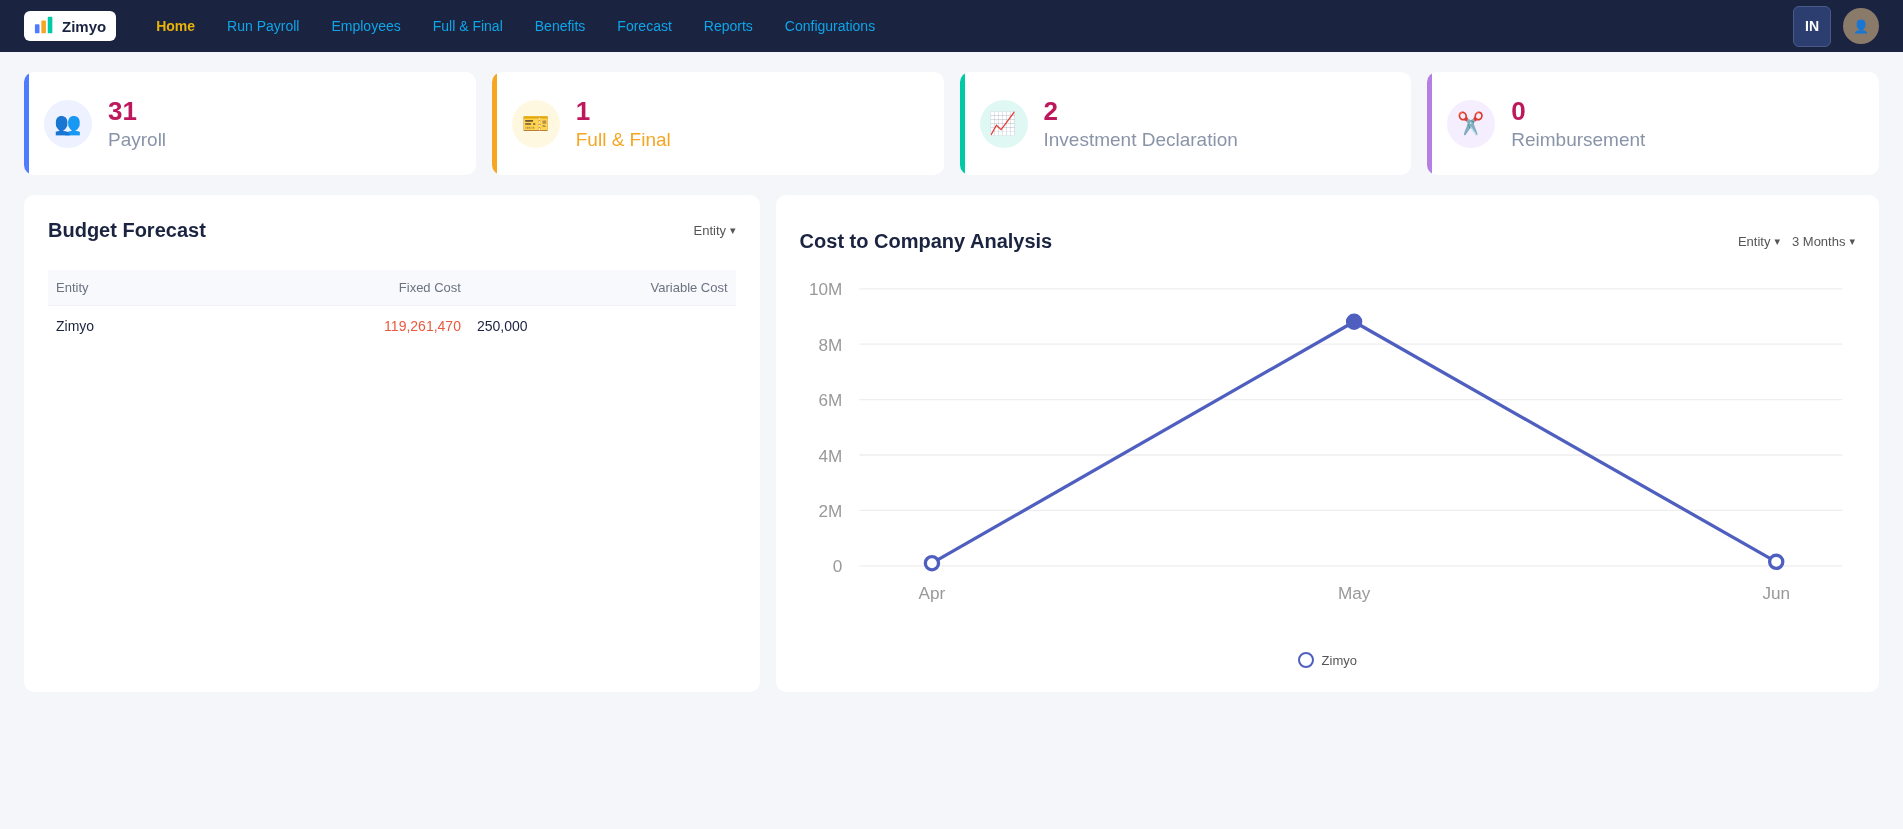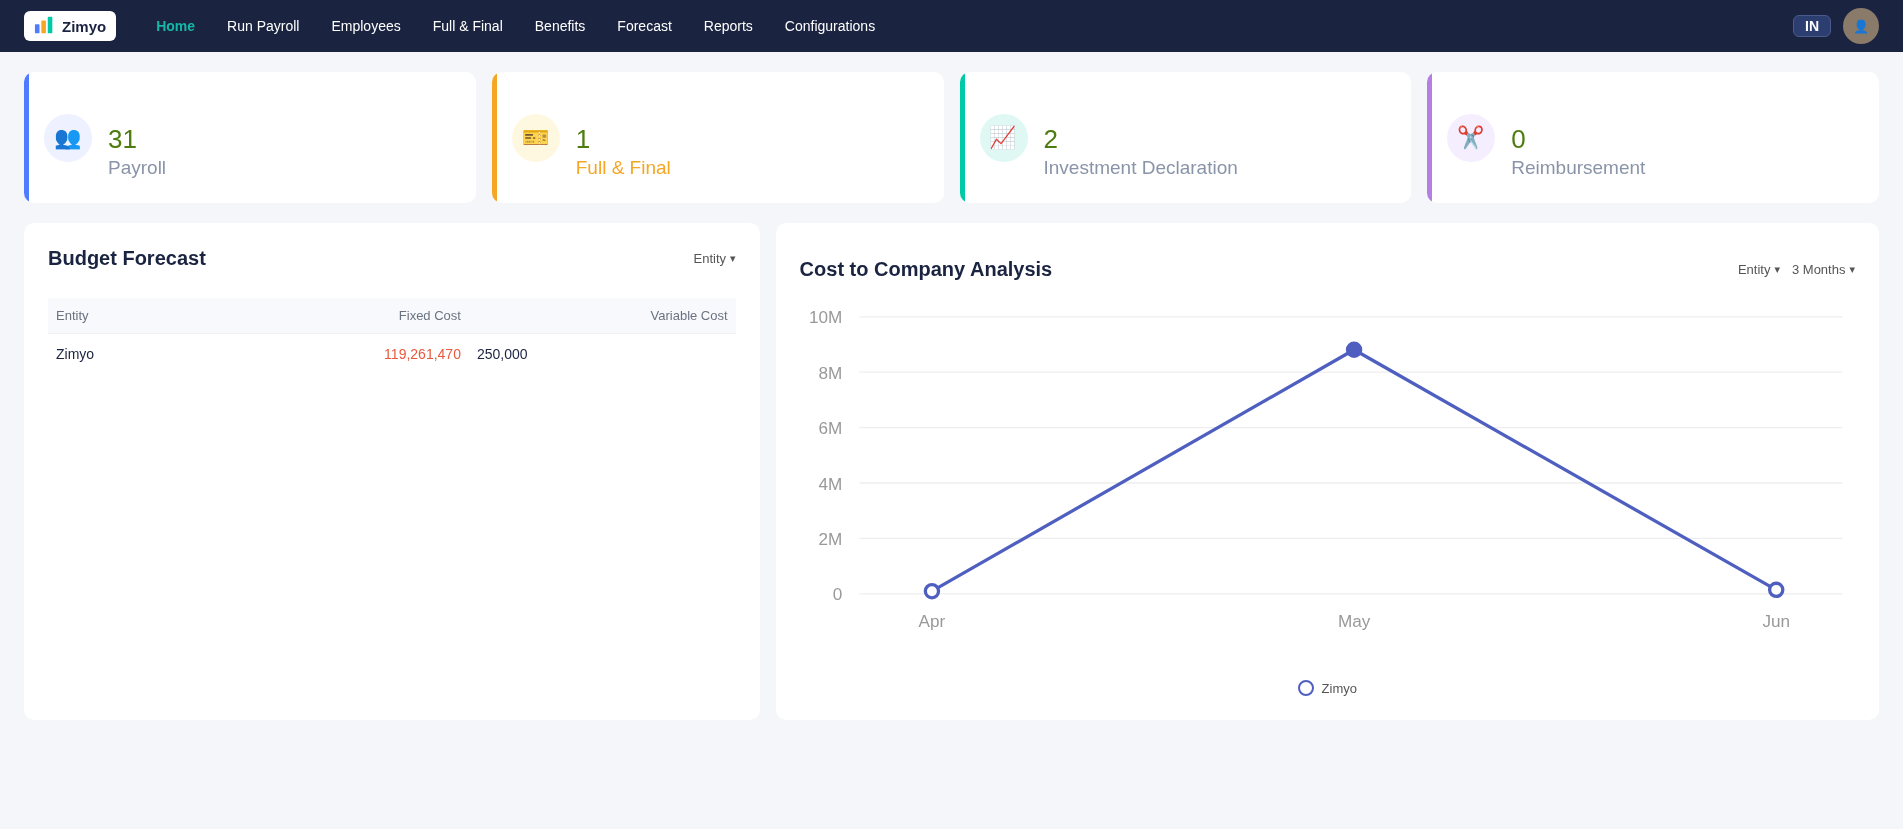--- a/index.html
+++ b/index.html
@@ -20,30 +20,30 @@
       display: flex;
       align-items: center;
       gap: 6px;
       margin-right: 40px;
     }
     .logo-icon {
       width: 22px; height: 22px;
     }
     .logo-text { font-weight: 700; font-size: 15px; color: #1a2340; }
     .nav-links { display: flex; gap: 32px; flex: 1; }
-    .nav-link { color: #ffffff; font-size: 14px; cursor: pointer; text-decoration: none; }
-    .nav-link.active { color: #14b8a6; font-weight: 600; }
+    .nav-link { color: #0ea5e9; font-size: 14px; cursor: pointer; text-decoration: none; }
+    .nav-link.active { color: #eab308; font-weight: 600; }
     .nav-right { display: flex; align-items: center; gap: 12px; }
     .in-badge {
       background: #2c3e70;
       border: 1px solid #4a5a8a;
       color: white;
       font-weight: 700;
       font-size: 14px;
-      width: 38px; height: 22px;
+      width: 38px; height: 41px;
       border-radius: 6px;
       display: flex; align-items: center; justify-content: center;
     }
     .avatar {
       width: 36px; height: 36px; border-radius: 50%;
       background: #8a7a6a;
       overflow: hidden;
       display: flex; align-items: center; justify-content: center;
       color: white; font-size: 13px;
     }
@@ -80,21 +80,21 @@
       border-radius: 50%;
       display: flex; align-items: center; justify-content: center;
       font-size: 22px;
     }
     .stat-icon.blue-bg { background: #eef1ff; }
     .stat-icon.yellow-bg { background: #fff8e1; }
     .stat-icon.green-bg { background: #e0f8f4; }
     .stat-icon.purple-bg { background: #f5eeff; }
 
     .stat-info {}
-    .stat-number { font-size: 26px; font-weight: 400; color: #4d7c0f; margin-top: 28px; }
+    .stat-number { font-size: 26px; font-weight: 700; color: #be185d; }
     .stat-label { font-size: 19px; color: #8a94a8; margin-top: 2px; }
     .stat-label.yellow { color: #f5a623; }
 
     
     .panels { display: grid; grid-template-columns: 1fr 1.5fr; gap: 16px; }
 
     
     .panel {
       background: white;
       border-radius: 10px;

